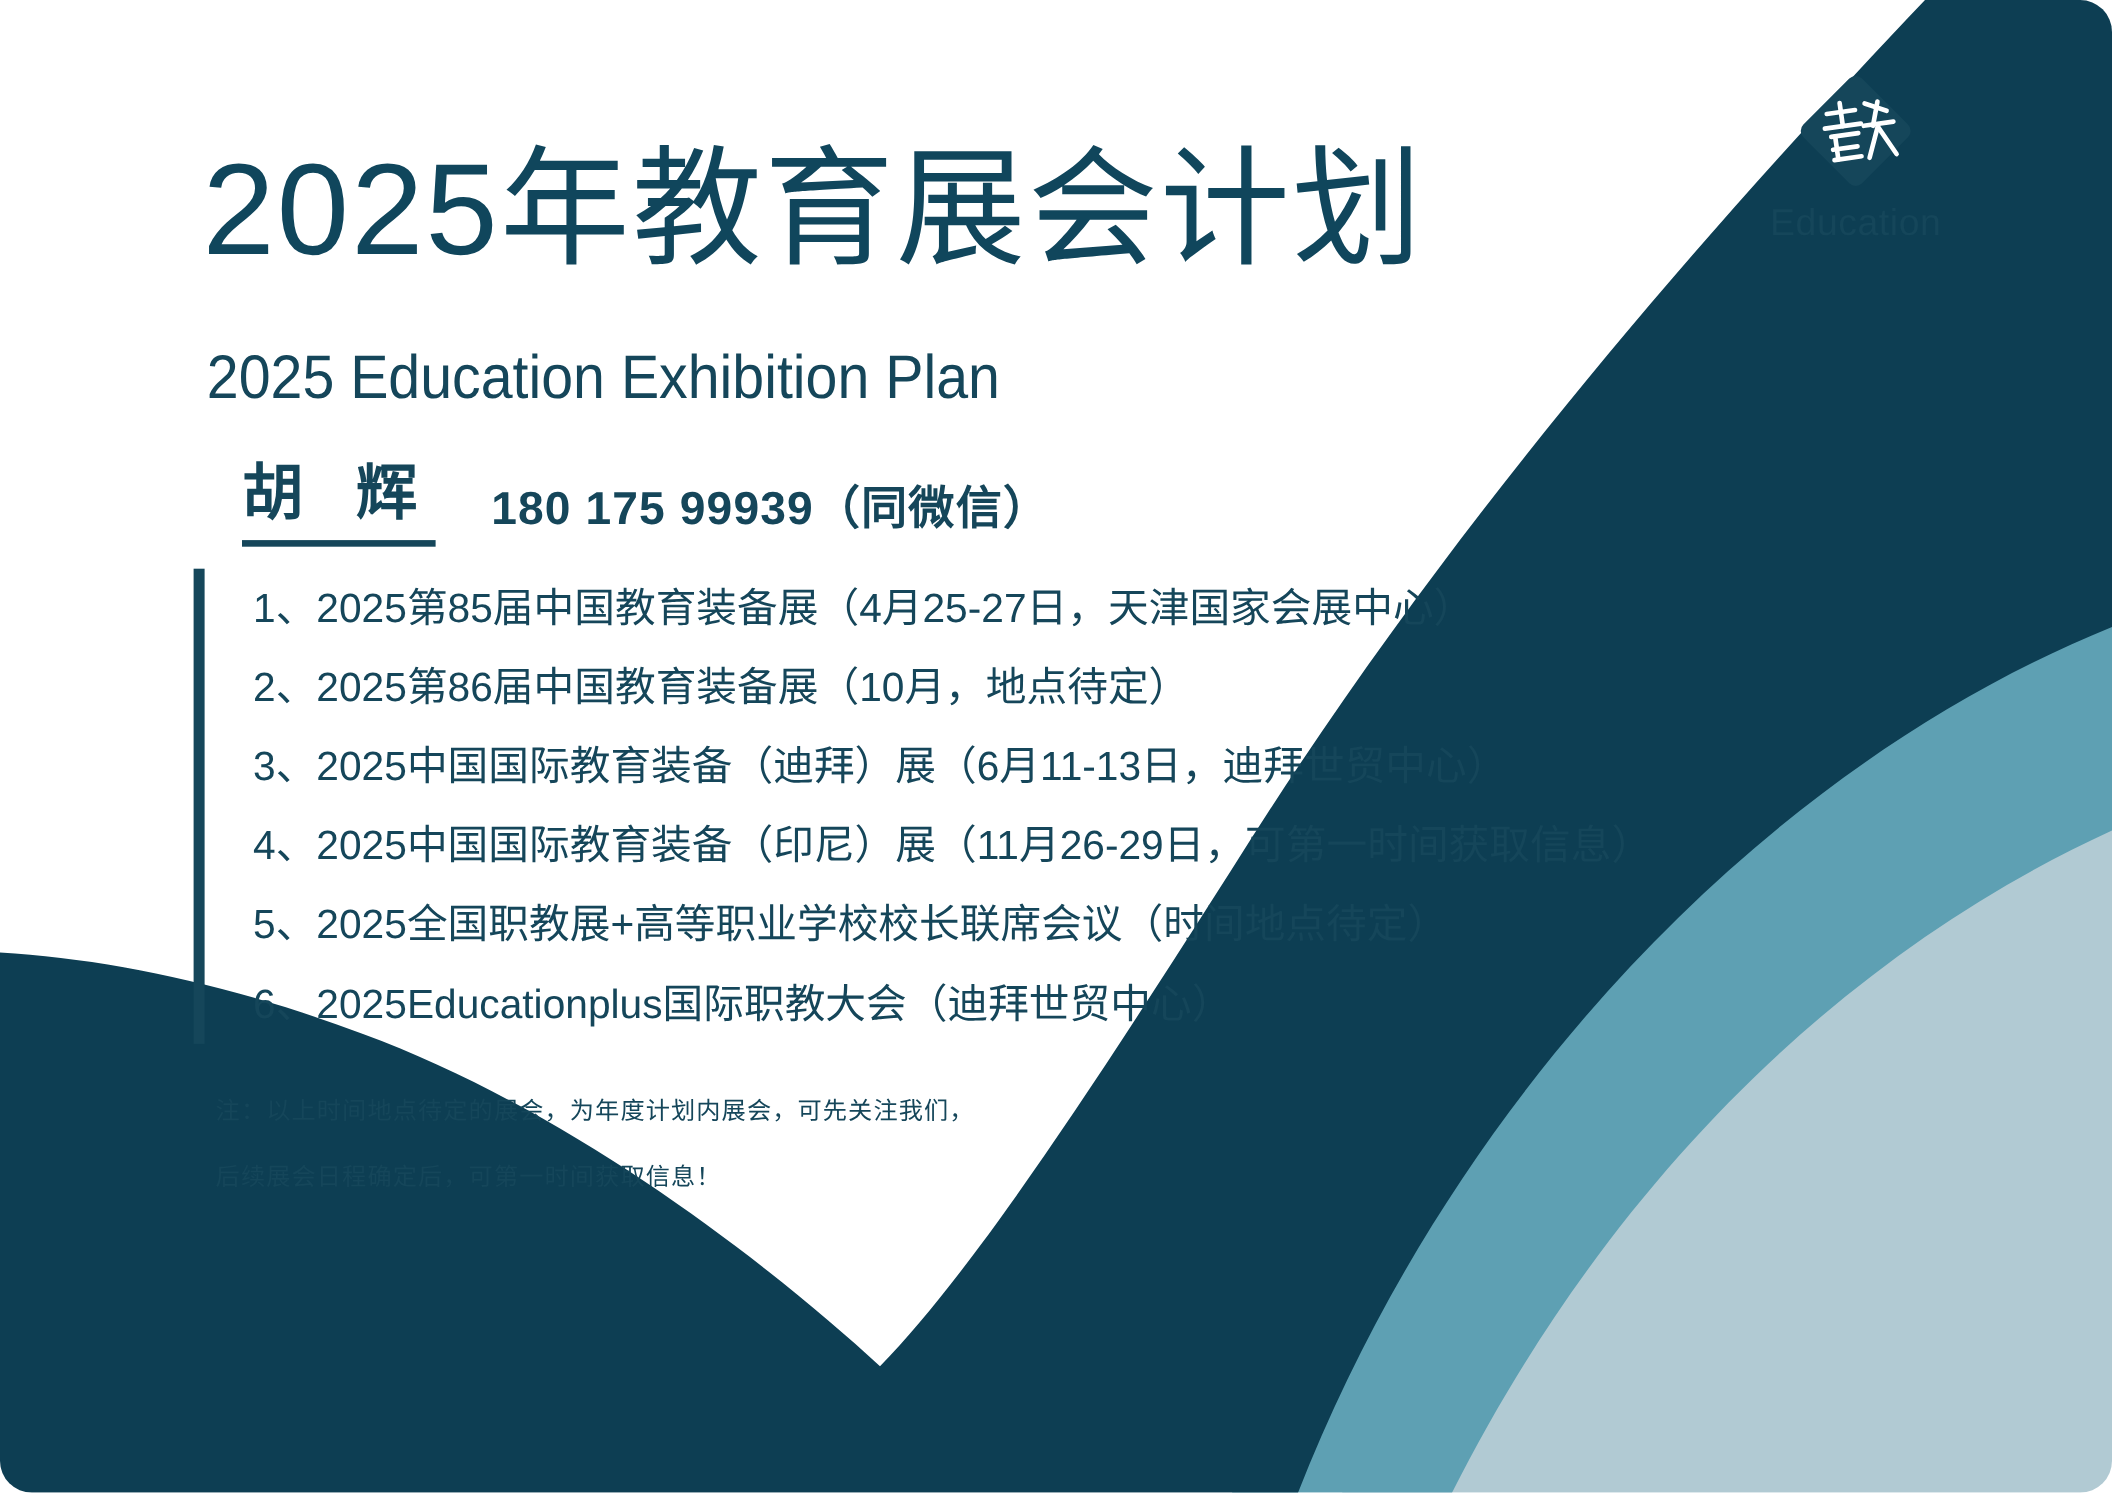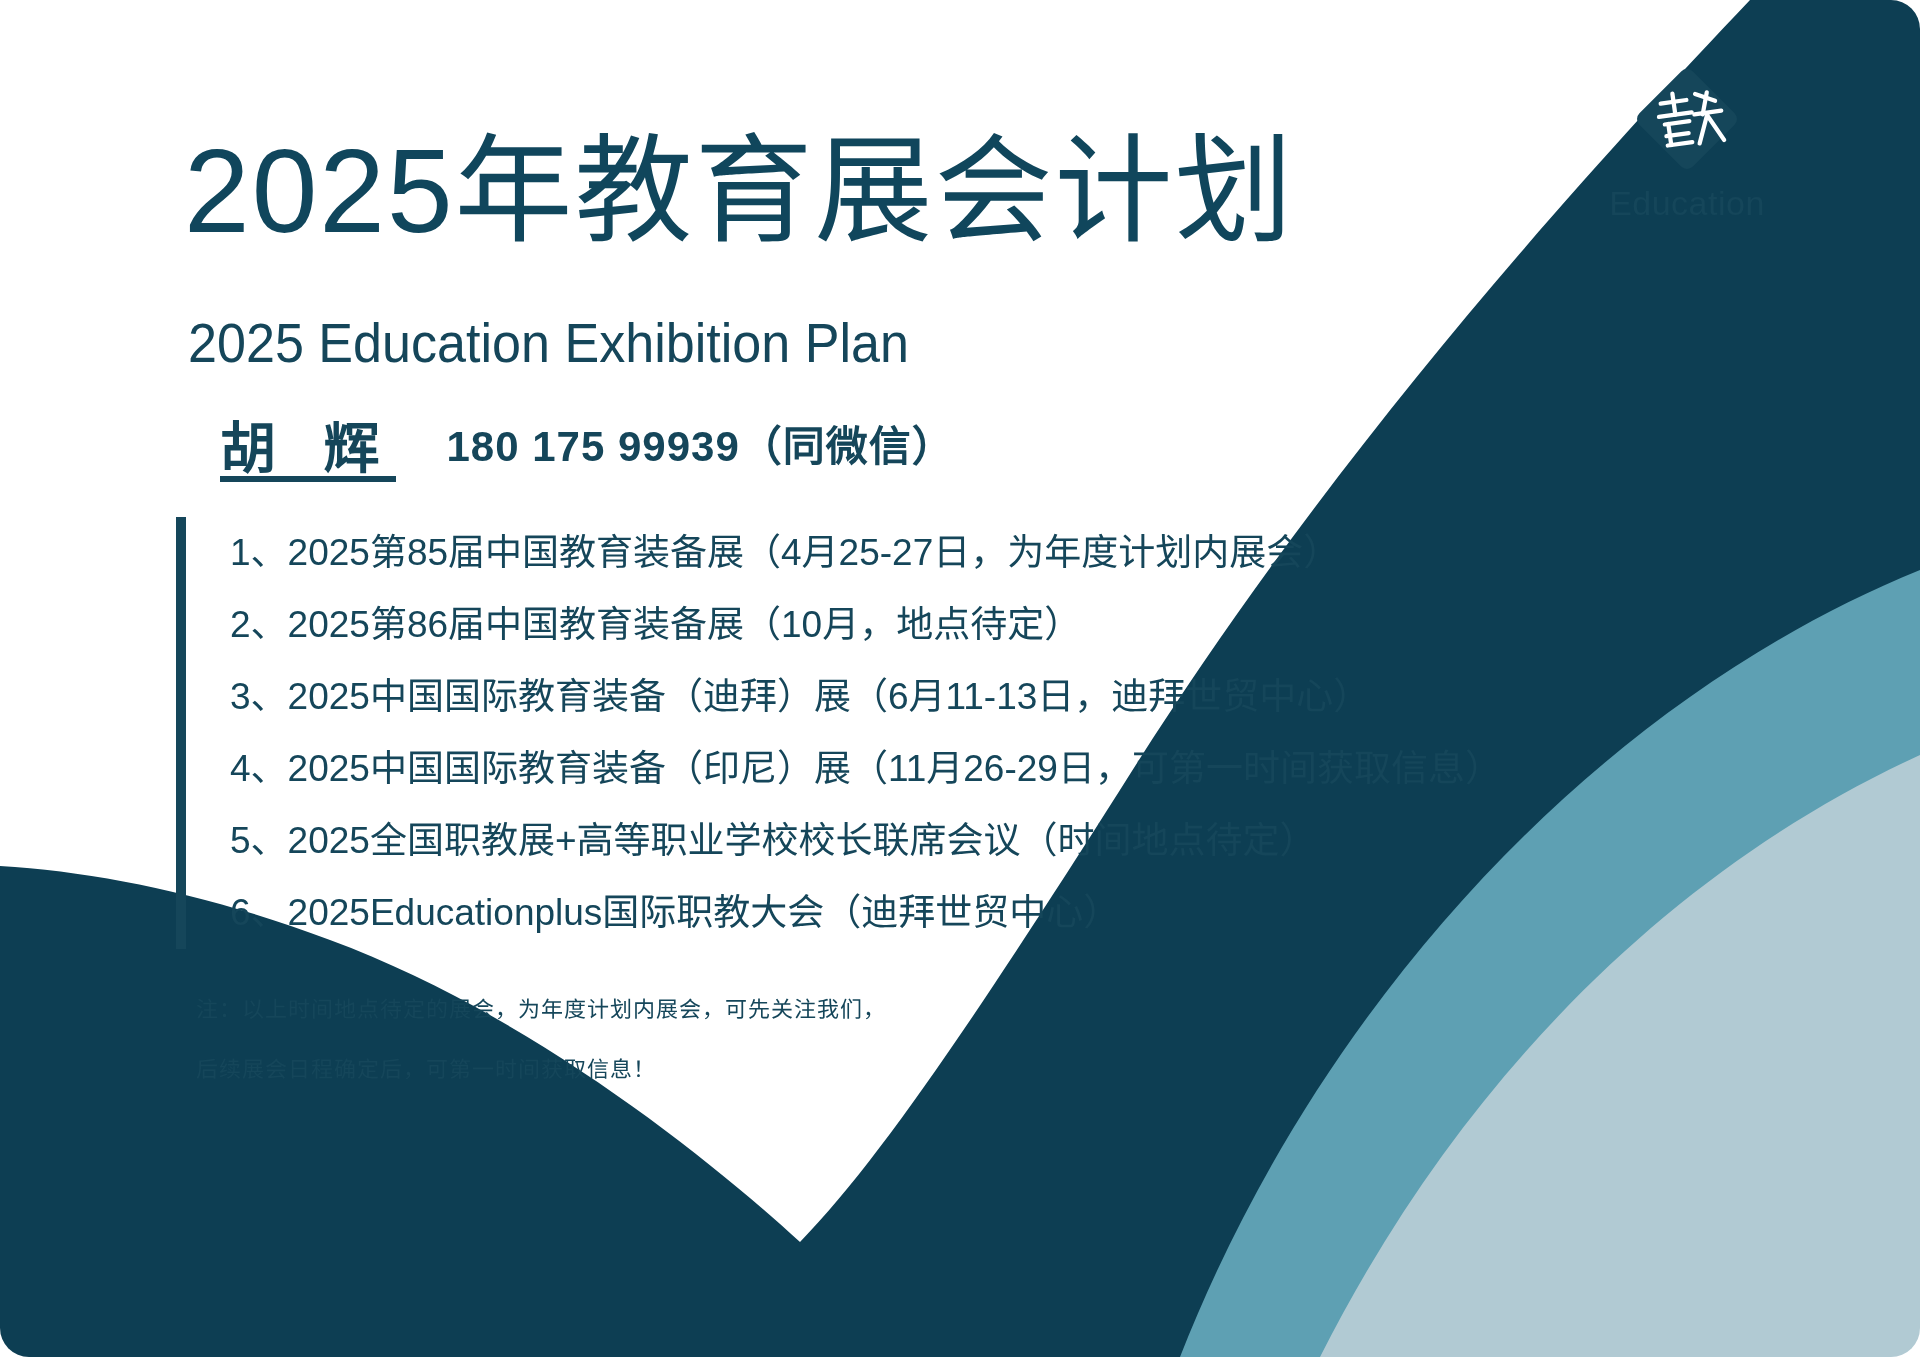--- a/index.html
+++ b/index.html
@@ -100,21 +100,21 @@
     gap: 26px;
     white-space: nowrap;
   }
   #contact-name {
     font-family: "DejaVu Serif", "Liberation Serif", serif;
     font-size: 56px;
     font-weight: 700;
     color: #15465a;
     line-height: 1;
     letter-spacing: 14px;
-    padding-bottom: 0;
+    padding-bottom: 15px;
     border-bottom: 6px solid #15465a;
     padding-right: 2px;
   }
   #contact-phone {
     font-family: "Liberation Sans", "DejaVu Sans", sans-serif;
     font-size: 42px;
     font-weight: 700;
     color: #15465a;
     line-height: 1;
     padding-bottom: 14px;
@@ -217,21 +217,21 @@
     <div id="title-sub">2025 Education Exhibition Plan</div>
 
     <div id="contact-row">
       <span id="contact-name">胡 辉</span>
       <span id="contact-phone">180 175 99939（同微信）</span>
     </div>
 
     <div id="list-block">
       <div class="list-item">
         <span>1、</span>
-        <span>2025第85届中国教育装备展（4月25-27日，为年度计划内展会）</span>
+        <span>2025第85届中国教育装备展（4月25-27日，天津国家会展中心）</span>
       </div>
       <div class="list-item">
         <span>2、</span>
         <span>2025第86届中国教育装备展（10月，地点待定）</span>
       </div>
       <div class="list-item">
         <span>3、</span>
         <span>2025中国国际教育装备（迪拜）展（6月11-13日，迪拜世贸中心）</span>
       </div>
       <div class="list-item">

